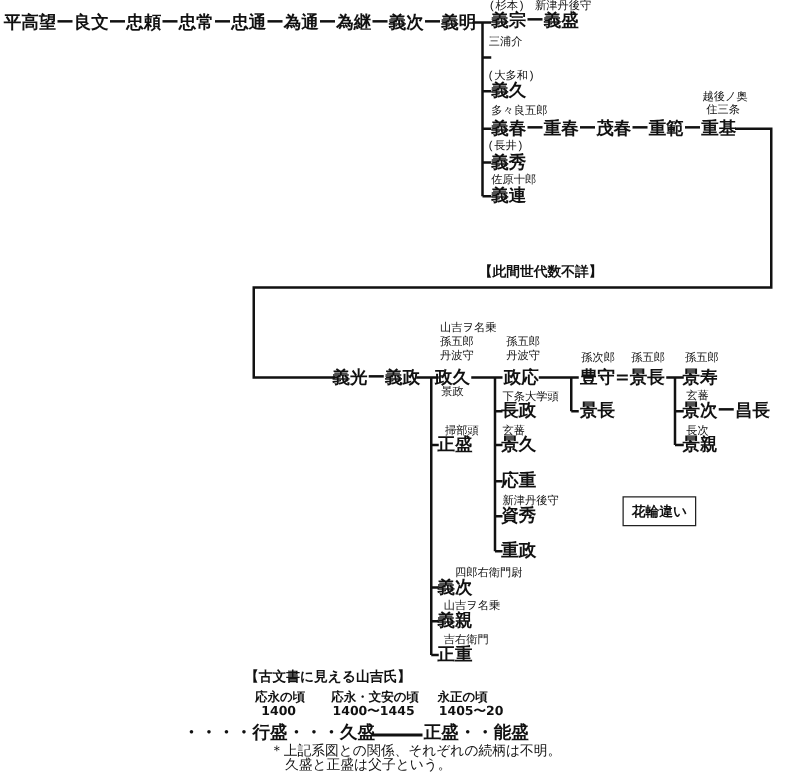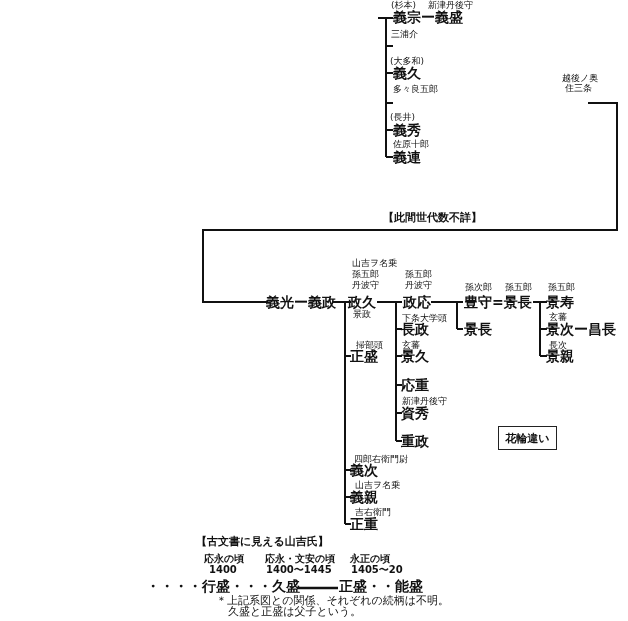--- a/index.html
+++ b/index.html
@@ -3,28 +3,28 @@
 <meta charset="utf-8">
 <style>
   html,body{margin:0;padding:0;background:#fff;}
   #stage{
     position:relative;width:628px;height:621px;background:#fff;
     font-family:"DejaVu Sans","Liberation Sans",sans-serif;
     color:#111;overflow:hidden;
   }
   .lb{position:absolute;white-space:nowrap;line-height:1.05;}
   .n{font-size:14px;font-weight:bold;letter-spacing:0px;}
-  .t{font-size:9px;font-weight:normal;}
+  .t{font-size:9px;font-weight:normal;font-family:Liberation Mono, monospace;}
   .m{font-size:11px;font-weight:bold;}
   .d{font-size:10px;font-weight:bold;}
   svg{position:absolute;left:0;top:0;}
   #crest-box{
     position:absolute;left:498px;top:397px;width:59px;height:24px;
     border:1.5px solid #222;display:flex;align-items:center;justify-content:center;
-    font-size:11px;font-weight:bold;box-sizing:border-box;margin-top:29px;
+    font-size:11px;font-weight:bold;box-sizing:border-box;
   }
 </style>
 </head>
 <body>
 
 <div id="stage">
 
   <svg width="628" height="621" aria-hidden="true">
 
     <path d="M378,18 H393 M386,17 V157 M386,46 H393 M386,73 H393 M386,103 H393 M386,130 H393 M386,157 H393" stroke="#111" stroke-width="2" fill="none"></path>
@@ -35,54 +35,56 @@
 
     <path d="M377,302 H402 M396,302 V441 M396,329 H402 M396,356 H402 M396,385 H402 M396,413 H402 M396,441 H402" stroke="#111" stroke-width="2" fill="none"></path>
 
     <path d="M431,302 H463 M457,302 V329 M457,329 H463" stroke="#111" stroke-width="2" fill="none"></path>
 
     <path d="M533,302 H547 M540,302 V356 M540,329 H547 M540,356 H547" stroke="#111" stroke-width="2" fill="none"></path>
 
     <path d="M297,588 H338" stroke="#111" stroke-width="2.5" fill="none"></path>
   </svg>
 
+  <div class="lb n" style="left:3px;top:11px">平高望ー良文ー忠頼ー忠常ー忠通ー為通ー為継ー義次ー義明</div>
 
   <div class="lb t" style="left:391px;top:1px">(杉本)</div>
   <div class="lb t" style="left:428px;top:1px">新津丹後守</div>
   <div class="lb n" style="left:393px;top:10px">義宗ー義盛</div>
 
   <div class="lb t" style="left:391px;top:30px">三浦介</div>
 
   <div class="lb t" style="left:390px;top:57px">(大多和)</div>
   <div class="lb n" style="left:393px;top:66px">義久</div>
 
   <div class="lb t" style="left:393px;top:85px">多々良五郎</div>
   <div class="lb t" style="left:562px;top:74px">越後ノ奥</div>
   <div class="lb t" style="left:565px;top:84px">住三条</div>
+  <div class="lb n" style="left:393px;top:96px">義春ー重春ー茂春ー重範ー重基</div>
 
   <div class="lb t" style="left:390px;top:113px">(長井)</div>
   <div class="lb n" style="left:393px;top:123px">義秀</div>
 
   <div class="lb t" style="left:393px;top:140px">佐原十郎</div>
   <div class="lb n" style="left:393px;top:150px">義連</div>
 
   <div class="lb m" style="left:383px;top:212px">【此間世代数不詳】</div>
 
   <div class="lb n" style="left:266px;top:295px">義光ー義政</div>
 
   <div class="lb t" style="left:352px;top:259px">山吉ヲ名乗</div>
   <div class="lb t" style="left:352px;top:270px">孫五郎</div>
   <div class="lb t" style="left:352px;top:281px">丹波守</div>
   <div class="lb n" style="left:348px;top:295px">政久</div>
   <div class="lb t" style="left:353px;top:310px">景政</div>
 
   <div class="lb t" style="left:356px;top:341px">掃部頭</div>
   <div class="lb n" style="left:350px;top:349px">正盛</div>
 
-  <div class="lb t" style="left:354px;top:455px">四郎右衛門尉</div>
+  <div class="lb t" style="left:364px;top:455px">四郎右衛門尉</div>
   <div class="lb n" style="left:350px;top:463px">義次</div>
 
   <div class="lb t" style="left:355px;top:481px">山吉ヲ名乗</div>
   <div class="lb n" style="left:350px;top:490px">義親</div>
 
   <div class="lb t" style="left:355px;top:508px">吉右衛門</div>
   <div class="lb n" style="left:350px;top:517px">正重</div>
 
   <div class="lb t" style="left:405px;top:270px">孫五郎</div>
   <div class="lb t" style="left:405px;top:281px">丹波守</div>

